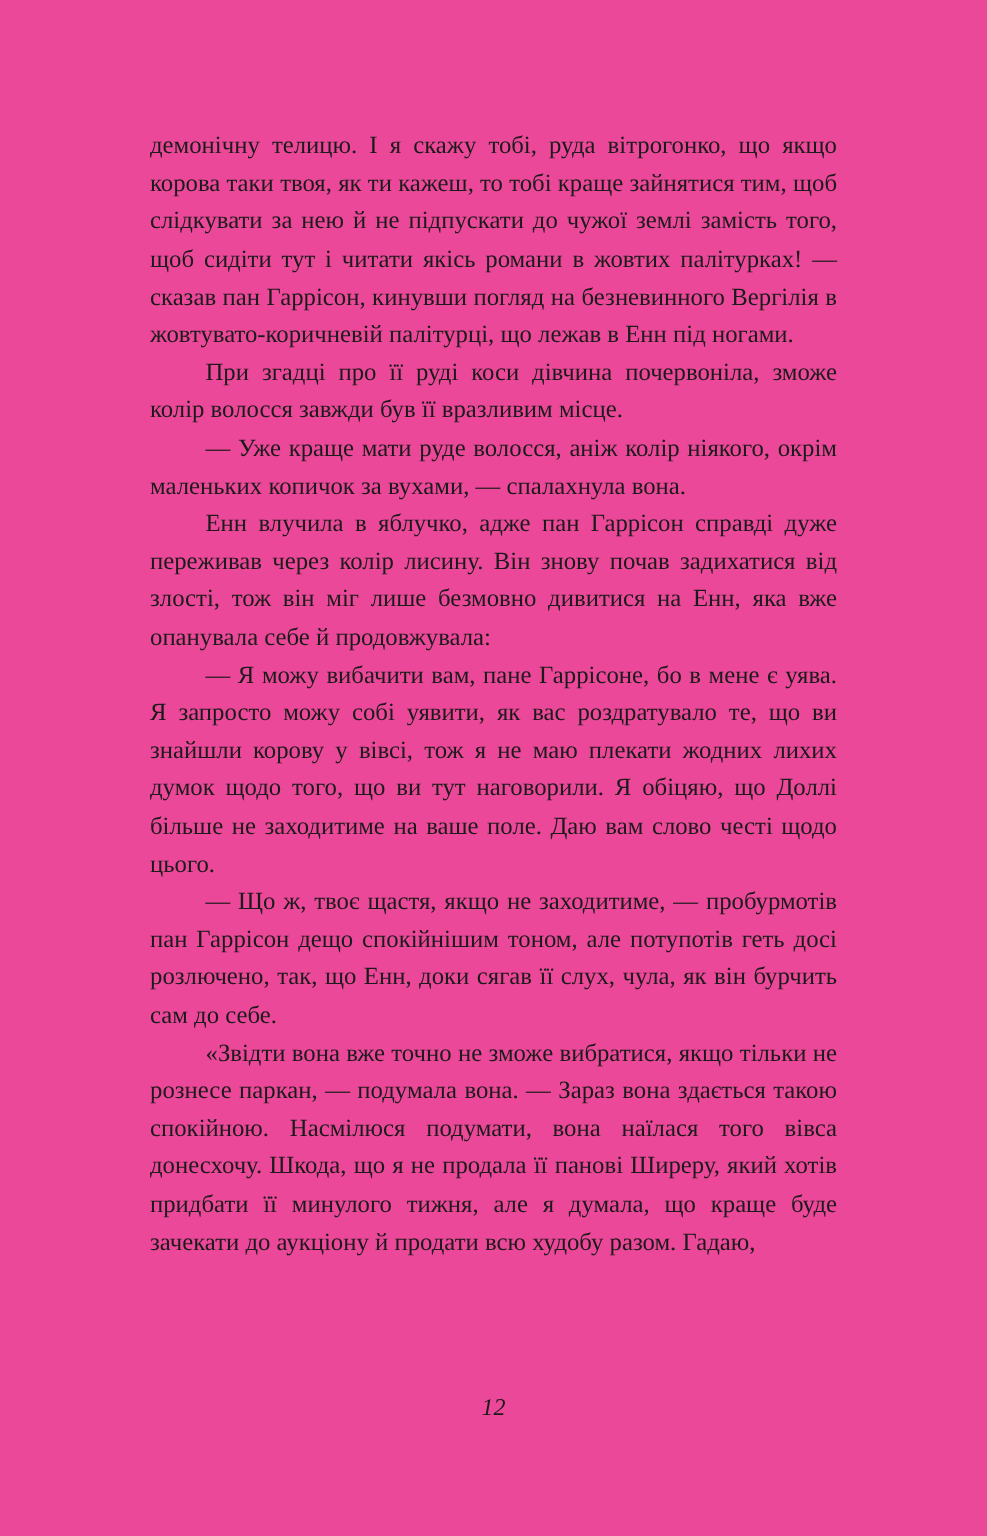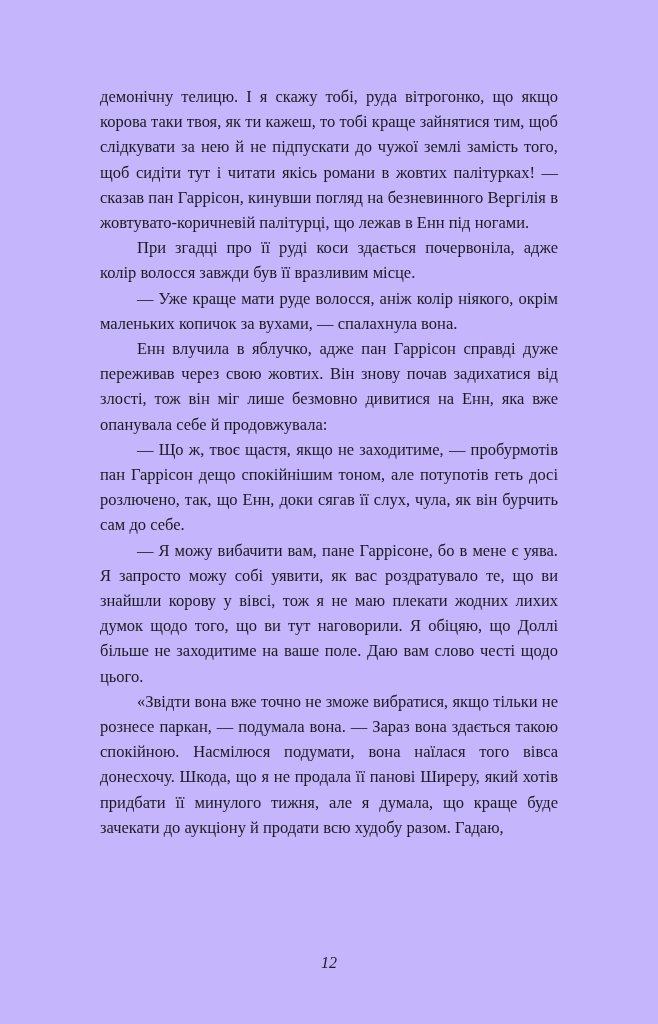--- a/index.html
+++ b/index.html
@@ -4,21 +4,21 @@
 <style>
   html, body {
     margin: 0;
     padding: 0;
     background: #ffffff;
   }
   .page {
     position: relative;
     width: 658px;
     height: 1024px;
-    background: #c4b5fd;
+    background: #ec4899;
     font-family: "Liberation Serif", serif;
     color: #1b1b1b;
     overflow: hidden;
     box-sizing: border-box;
   }
   .text-block {
     position: absolute;
     left: 100px;
     top: 84px;
     width: 458px;
@@ -32,36 +32,36 @@
   .para {
     margin: 0;
     padding: 0;
     text-indent: 37px;
   }
   .para.first {
     text-indent: 0;
   }
   .page-number {
     position: absolute;
-    bottom: 52px;
+    bottom: 76px;
     left: 0;
     right: 0;
     text-align: center;
     font-style: italic;
     font-size: 16px;
     color: #1b1b1b;
   }
 </style>
 </head>
 <body>
 
 <div class="page">
   <main class="text-block">
     <p class="para first">демонічну телицю. І я скажу тобі, руда вітрогонко, що якщо корова таки твоя, як ти кажеш, то тобі краще зайнятися тим, щоб слідкувати за нею й не підпускати до чужої землі замість того, щоб сидіти тут і читати якісь романи в жовтих палітурках! — сказав пан Гаррісон, кинувши погляд на безневинного Вергілія в жовтувато-коричневій палітурці, що лежав в Енн під ногами.</p>
-    <p class="para">При згадці про її руді коси здається почервоніла, адже колір волосся завжди був її вразливим місце.</p>
+    <p class="para">При згадці про її руді коси дівчина почервоніла, зможе колір волосся завжди був її вразливим місце.</p>
     <p class="para">— Уже краще мати руде волосся, аніж колір ніякого, окрім маленьких копичок за вухами, — спалахнула вона.</p>
-    <p class="para">Енн влучила в яблучко, адже пан Гаррісон справді дуже переживав через свою жовтих. Він знову почав задихатися від злості, тож він міг лише безмовно дивитися на Енн, яка вже опанувала себе й продовжувала:</p>
+    <p class="para">Енн влучила в яблучко, адже пан Гаррісон справді дуже переживав через колір лисину. Він знову почав задихатися від злості, тож він міг лише безмовно дивитися на Енн, яка вже опанувала себе й продовжувала:</p>
+    <p class="para">— Я можу вибачити вам, пане Гаррісоне, бо в мене є уява. Я запросто можу собі уявити, як вас роздратувало те, що ви знайшли корову у вівсі, тож я не маю плекати жодних лихих думок щодо того, що ви тут наговорили. Я обіцяю, що Доллі більше не заходитиме на ваше поле. Даю вам слово честі щодо цього.</p>
     <p class="para">— Що ж, твоє щастя, якщо не заходитиме, — пробурмотів пан Гаррісон дещо спокійнішим тоном, але потупотів геть досі розлючено, так, що Енн, доки сягав її слух, чула, як він бурчить сам до себе.</p>
-    <p class="para">— Я можу вибачити вам, пане Гаррісоне, бо в мене є уява. Я запросто можу собі уявити, як вас роздратувало те, що ви знайшли корову у вівсі, тож я не маю плекати жодних лихих думок щодо того, що ви тут наговорили. Я обіцяю, що Доллі більше не заходитиме на ваше поле. Даю вам слово честі щодо цього.</p>
     <p class="para">«Звідти вона вже точно не зможе вибратися, якщо тільки не рознесе паркан, — подумала вона. — Зараз вона здається такою спокійною. Насмілюся подумати, вона наїлася того вівса донесхочу. Шкода, що я не продала її панові Ширеру, який хотів придбати її минулого тижня, але я думала, що краще буде зачекати до аукціону й продати всю худобу разом. Гадаю,</p>
   </main>
   <footer class="page-number">12</footer>
 </div>
 
 </body></html>

